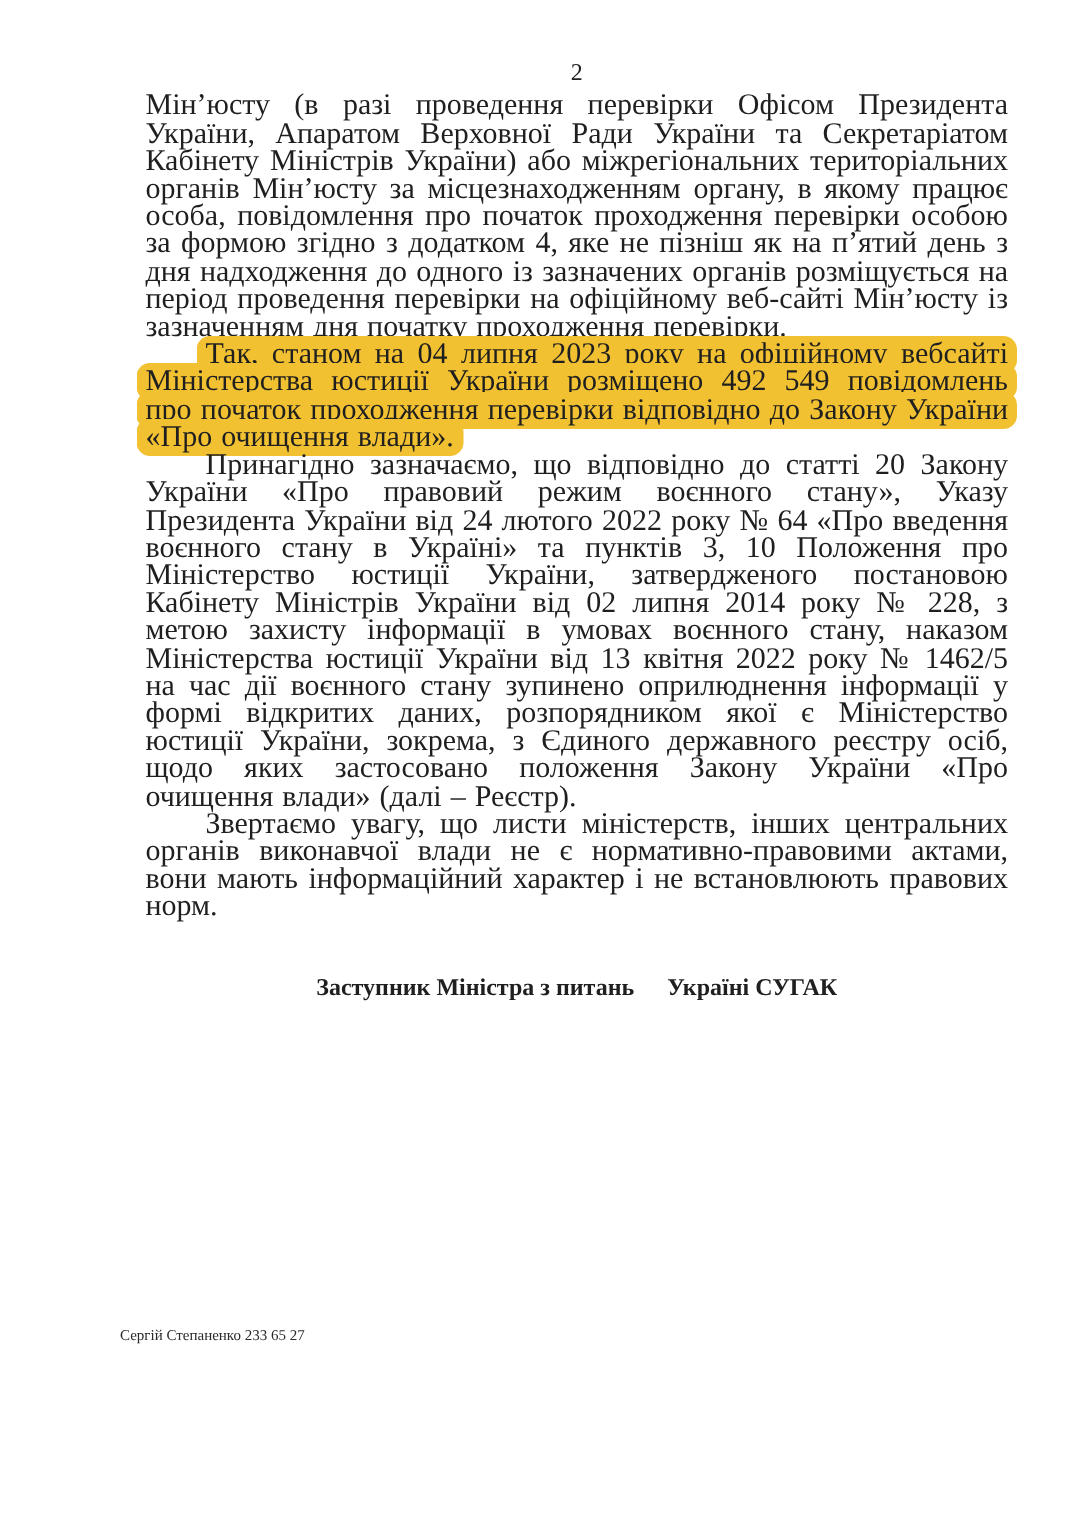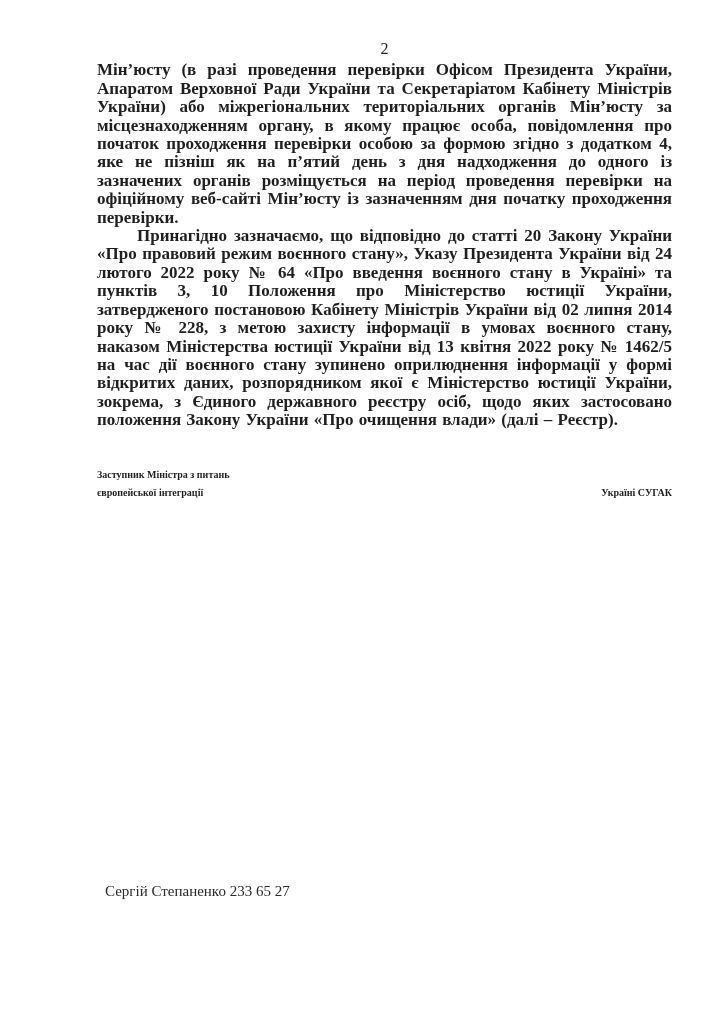--- a/index.html
+++ b/index.html
@@ -22,87 +22,87 @@
     width: 575px;
   }
   .page-number {
     text-align: center;
     font-size: 16px;
     line-height: 18.4px;
     margin: 0 0 3px 0;
   }
   .body-text p {
     margin: 0;
-    font-size: 17px;
+    font-size: 20px;
     line-height: 18.4px;
     text-align: justify;
     text-align-last: left;
     text-indent: 40px;
     word-spacing: 1px;
-    font-weight: bold;
   }
   .body-text p.no-indent {
     text-indent: 0;
   }
   mark.hl {
     background: var(--highlight, #F2C132);
     color: inherit;
     padding: 1px 6px 2px 6px;
     margin: 0 -6px;
     border-radius: 9px;
     -webkit-box-decoration-break: clone;
     box-decoration-break: clone;
   }
   .signature {
     margin-top: 36px;
     display: flex;
-    justify-content: space-between;
+    justify-content: center;
     align-items: flex-end;
     font-weight: bold;
-    font-size: 10px;
+    font-size: 16px;
     line-height: 18.4px;
     gap: 22px;
   }
   .signature .sig-title {
     text-align: left;
   }
   .signature .sig-name {
     text-align: right;
     white-space: nowrap;
   }
   .footer-contact {
     position: absolute;
-    left: 105px;
+    left: 80px;
     top: 884px;
-    font-size: 15px;
+    font-size: 10px;
     line-height: 14px;
     color: #2a2a2a;
   }
 </style>
 </head>
 <body>
 
 <div class="page">
   <div class="content">
 
     <div class="page-number">2</div>
 
     <div class="body-text">
       <p class="no-indent">Мін’юсту (в разі проведення перевірки Офісом Президента України, Апаратом Верховної Ради України та Секретаріатом Кабінету Міністрів України) або міжрегіональних територіальних органів Мін’юсту за місцезнаходженням органу, в якому працює особа, повідомлення про початок проходження перевірки особою за формою згідно з додатком 4, яке не пізніш як на п’ятий день з дня надходження до одного із зазначених органів розміщується на період проведення перевірки на офіційному веб-сайті Мін’юсту із зазначенням дня початку проходження перевірки.</p>
 
+      <p><mark class="hl">Так, станом на 04 липня 2023 року на офіційному вебсайті Міністерства юстиції України розміщено 492 549 повідомлень про початок проходження перевірки відповідно до Закону України «Про очищення влади».</mark></p>
 
       <p>Принагідно зазначаємо, що відповідно до статті 20 Закону України «Про правовий режим воєнного стану», Указу Президента України від 24 лютого 2022 року № 64 «Про введення воєнного стану в Україні» та пунктів 3, 10 Положення про Міністерство юстиції України, затвердженого постановою Кабінету Міністрів України від 02 липня 2014 року № 228, з метою захисту інформації в умовах воєнного стану, наказом Міністерства юстиції України від 13 квітня 2022 року № 1462/5 на час дії воєнного стану зупинено оприлюднення інформації у формі відкритих даних, розпорядником якої є Міністерство юстиції України, зокрема, з Єдиного державного реєстру осіб, щодо яких застосовано положення Закону України «Про очищення влади» (далі – Реєстр).</p>
 
 
+      <p>Звертаємо увагу, що листи міністерств, інших центральних органів виконавчої влади не є нормативно-правовими актами, вони мають інформаційний характер і не встановлюють правових норм.</p>
     </div>
 
     <div class="signature">
       <div class="sig-title">
         <div>Заступник Міністра з питань</div>
-        <div>європейської інтеграції</div>
       </div>
       <div class="sig-name">Україні СУГАК</div>
     </div>
 
   </div>
 
   <div class="footer-contact">Сергій Степаненко 233 65 27</div>
 </div>
 
 </body></html>

